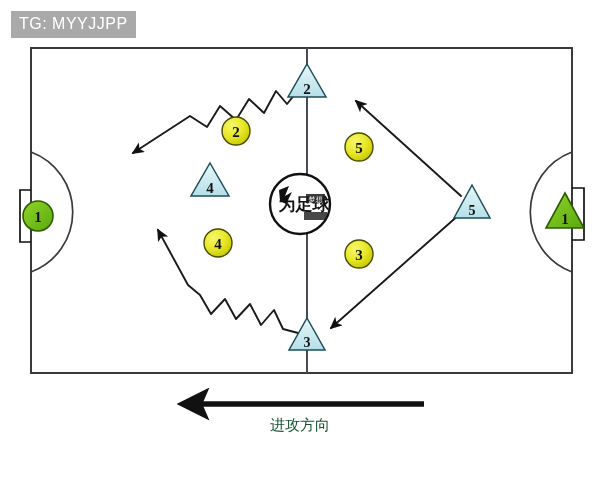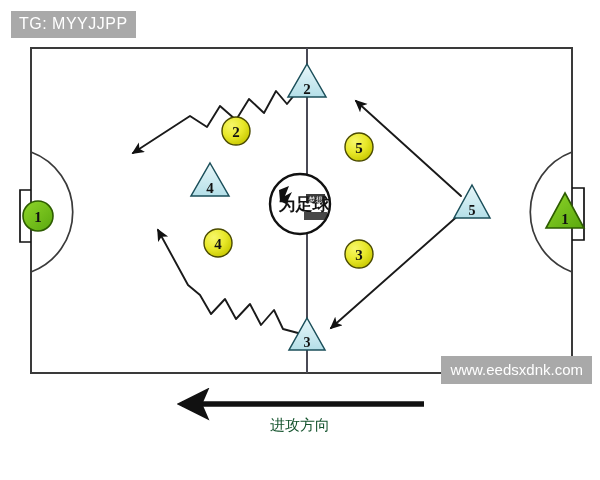--- a/index.html
+++ b/index.html
@@ -199,14 +199,13 @@
       <path d="M11,18 L21,14 L17,24 L24,20 L18,32 L12,29 Z" fill="#111111"></path>
       <text x="36" y="38" text-anchor="middle" font-family="'DejaVu Sans', sans-serif" font-size="17" font-weight="bold" fill="#111111">为足球</text>
       <rect x="38" y="22" width="19" height="9" fill="#1a1a1a" opacity="0.85"></rect>
       <rect x="36" y="40" width="23" height="8" fill="#1a1a1a" opacity="0.8"></rect>
       <text x="47.5" y="29.5" text-anchor="middle" font-family="'DejaVu Sans', sans-serif" font-size="7" fill="#ffffff">梦想</text>
     </svg>
   </div>
 
   <div class="dir-caption">进攻方向</div>
 
-  <div class="watermark">www.eedsxdnk.com</div>
 </div>
 
 </body></html>

